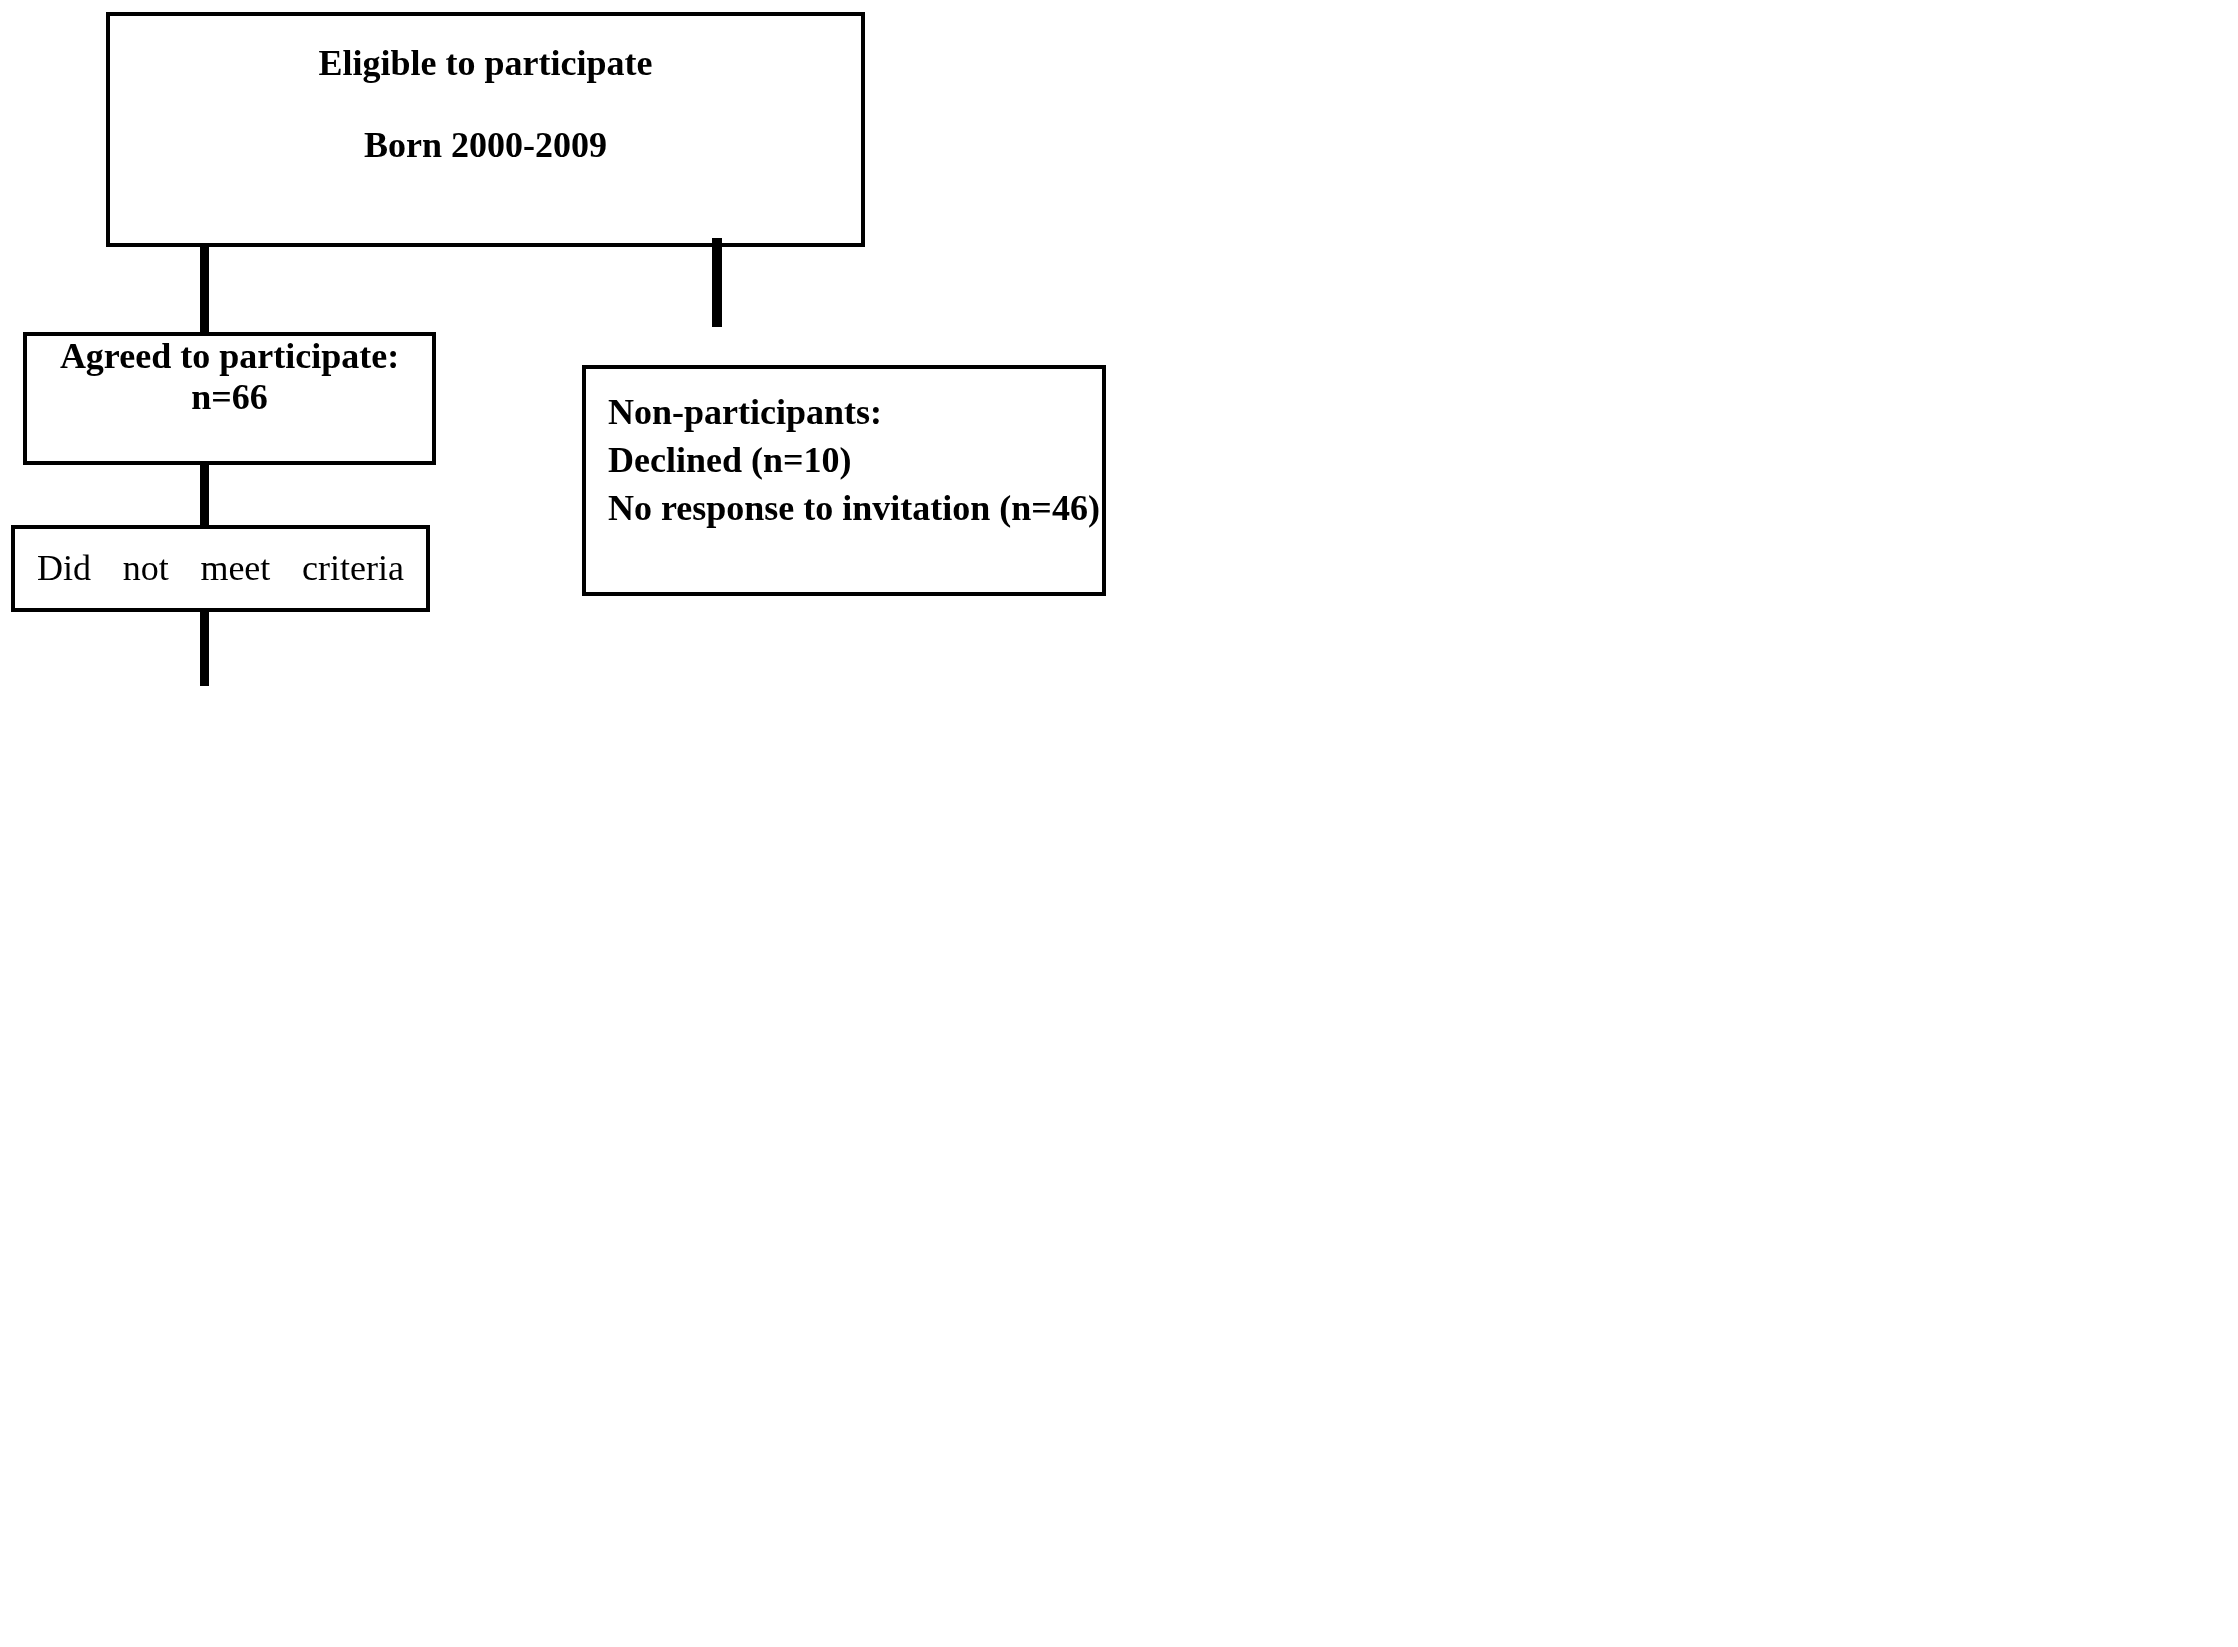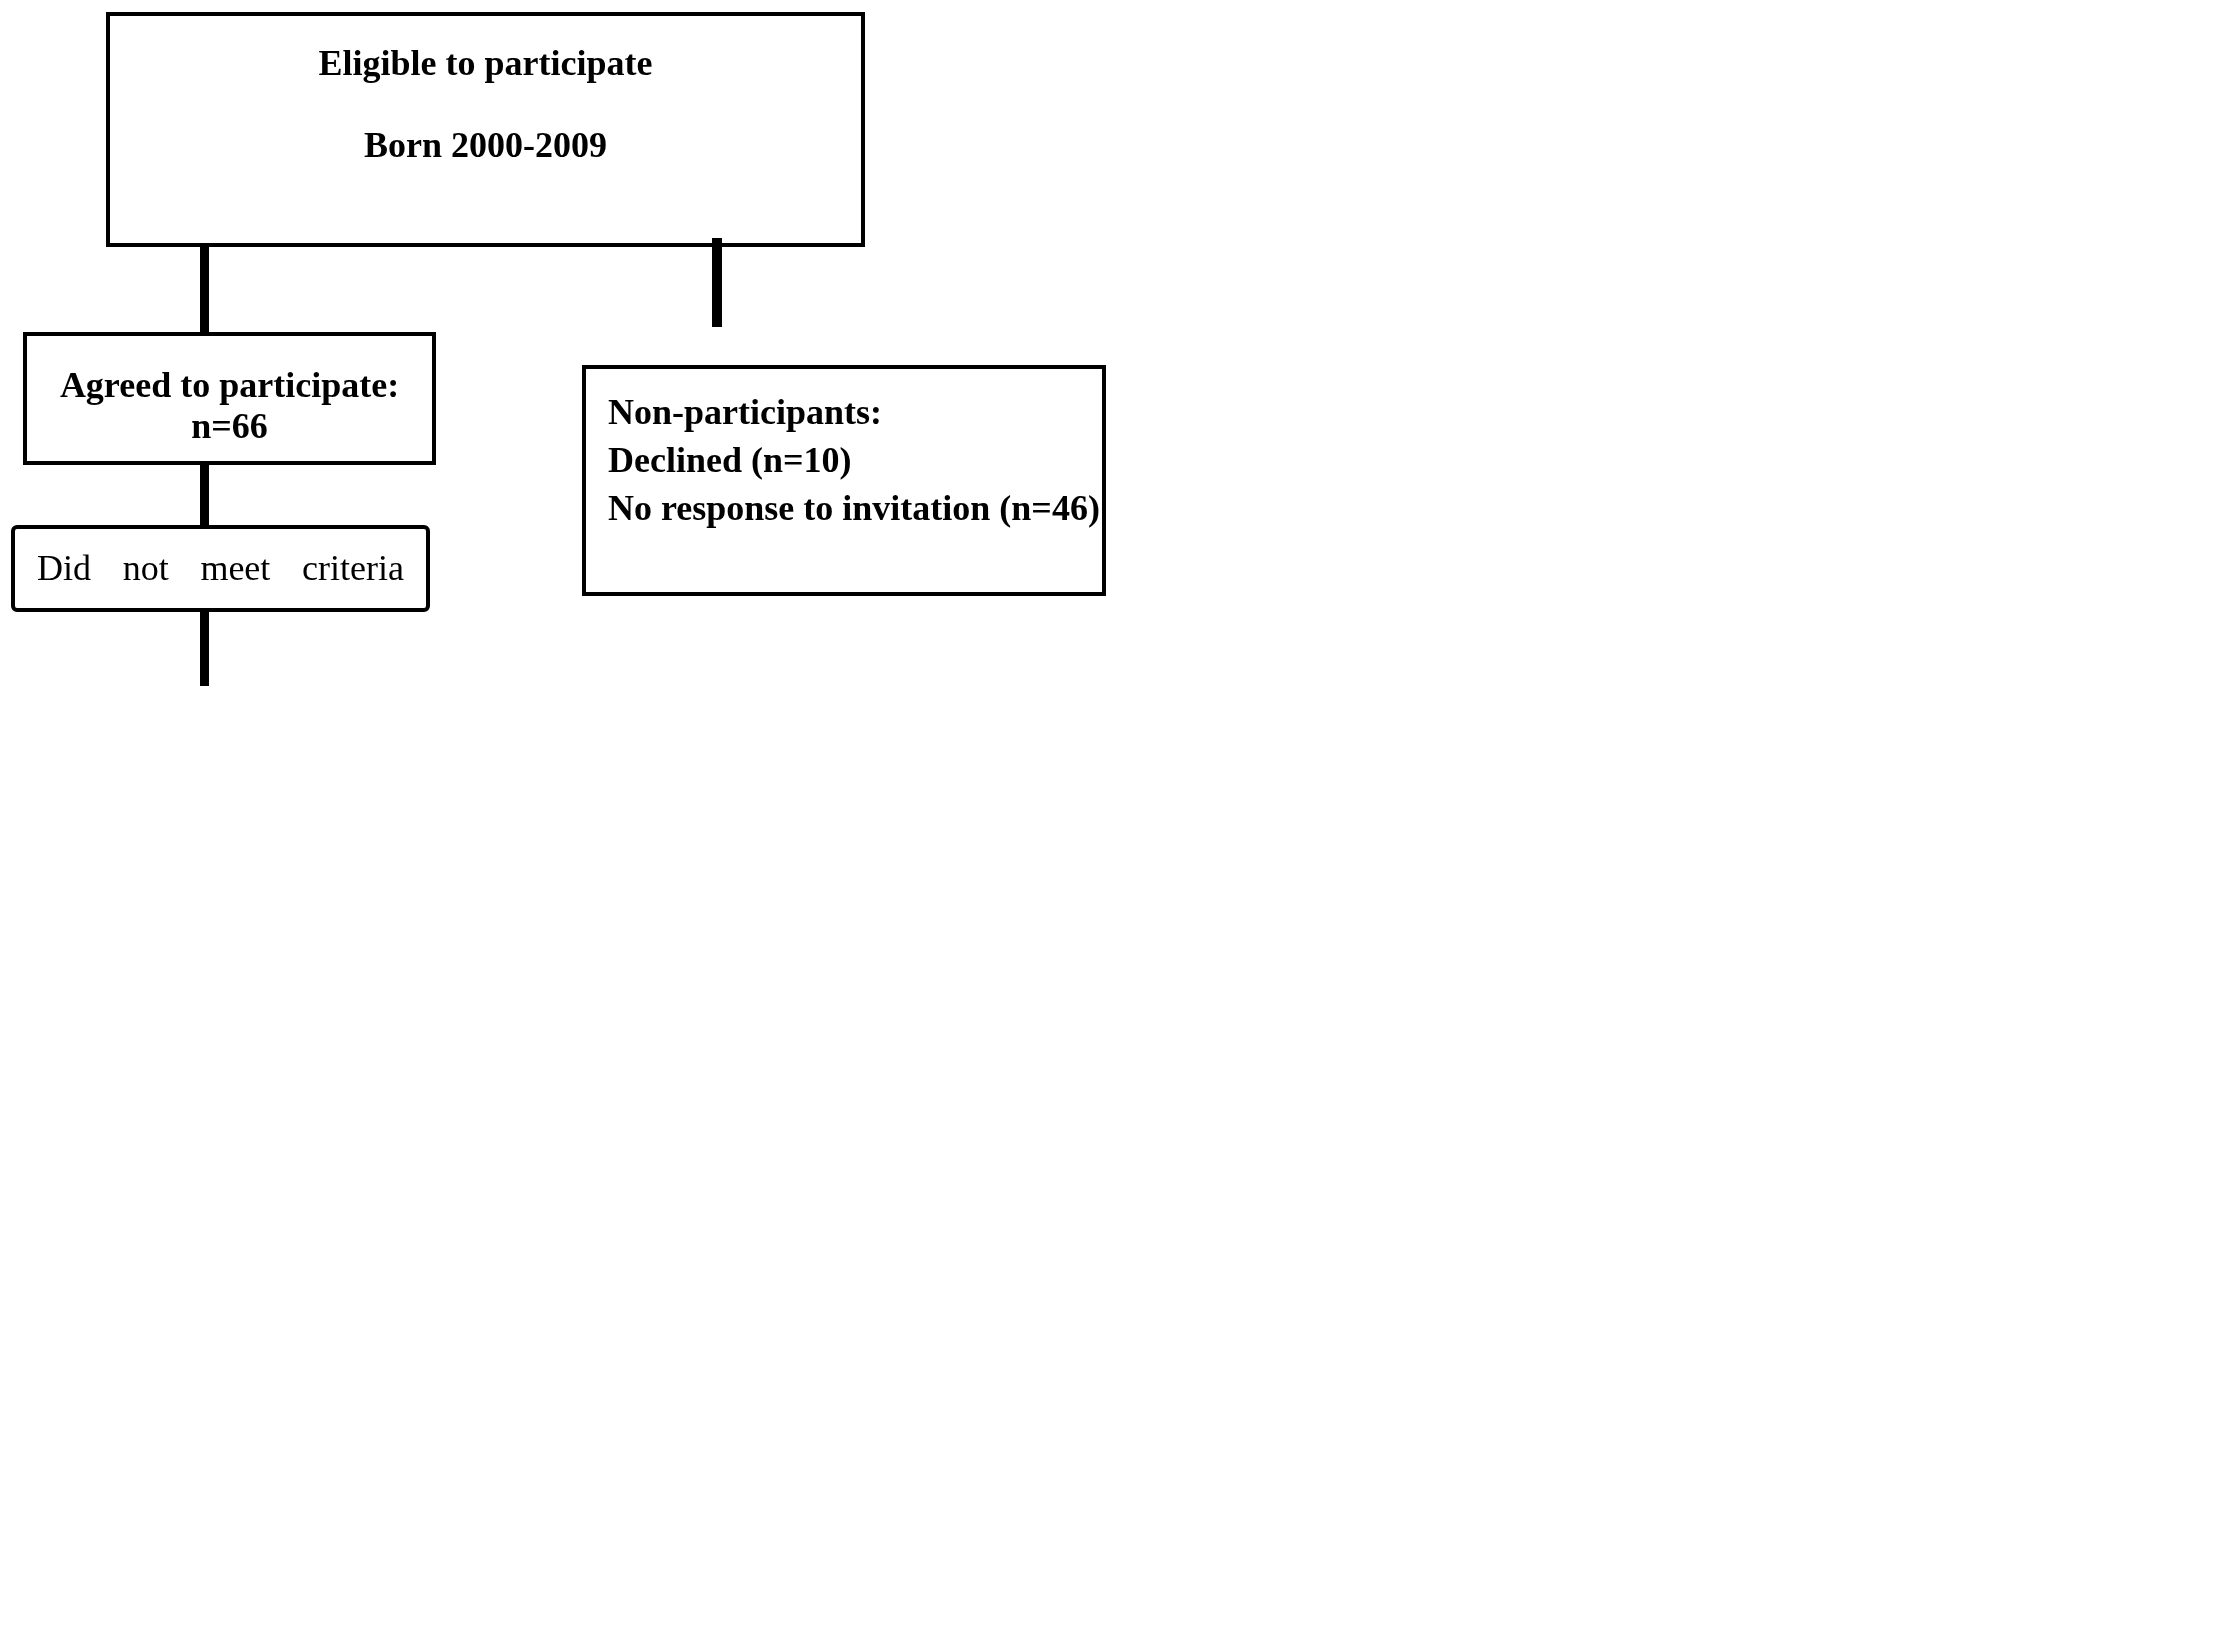--- a/index.html
+++ b/index.html
@@ -33,28 +33,28 @@
     white-space: nowrap;
     font-weight: bold;
   }
   .b { font-weight: bold; }
 
   
   #box-eligible { left: 106px; top: 12.4px; width: 759px; height: 235px; padding-top: 27px; }
   #box-eligible .spacer { height: 41px; }
 
   
-  #box-agreed { left: 23px; top: 332px; width: 413px; height: 133px; padding-top: 29px; }
+  #box-agreed { left: 23px; top: 332px; width: 413px; height: 133px; }
 
   
   #box-nonpart { left: 582px; top: 332px; width: 524px; height: 231px; padding: 19px 11px 0 22px; margin-top: 33px; }
   #box-nonpart .tline { text-align: left; line-height: 48px; }
 
   
-  #box-didnot { left: 11px; top: 525px; width: 419px; height: 87px; border-radius: 6px; }
+  #box-didnot { left: 11px; top: 525px; width: 419px; height: 87px; }
   #box-didnot .justify-row {
     display: flex;
     justify-content: space-between;
     align-items: center;
     height: 100%;
     padding: 0 22px;
     font-size: 36px;
     line-height: 41px;
   }
 

